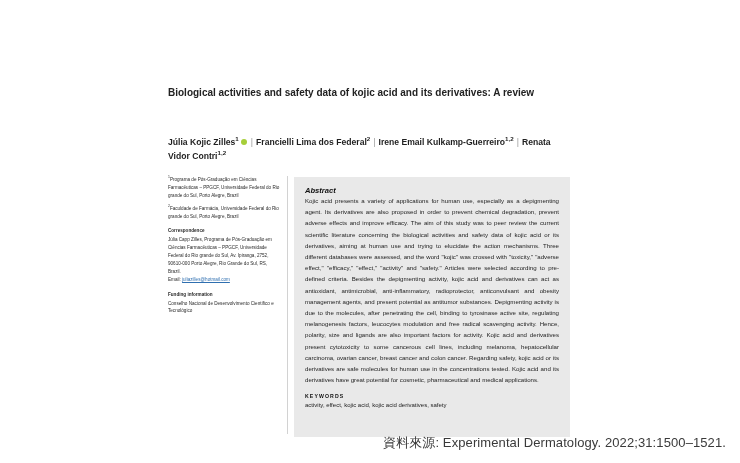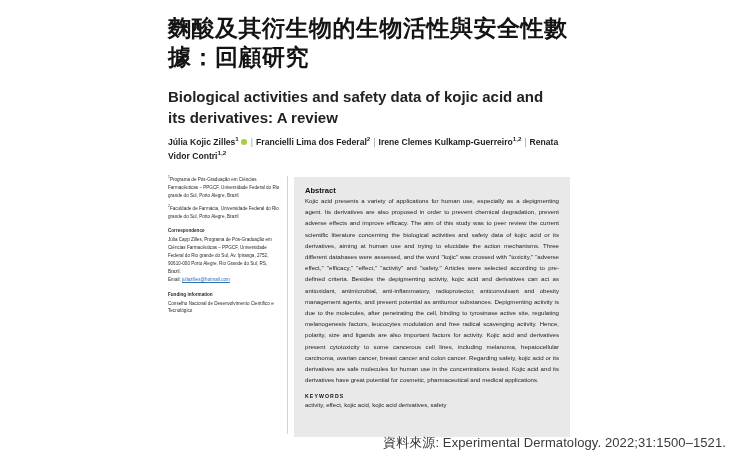--- a/index.html
+++ b/index.html
@@ -35,21 +35,21 @@
     letter-spacing: 0.5px;
     color: #141414;
   }
 
   
   .en-title {
     position: absolute;
     left: 168px;
     top: 86px;
     width: 392px;
-    font-size: 15px;
+    font-size: 10px;
     font-weight: bold;
     line-height: 1.42;
     color: #222222;
   }
 
   
   .authors {
     position: absolute;
     left: 168px;
     top: 136px;
@@ -128,20 +128,21 @@
     height: 260px;
     background: #e9e9e9;
     box-sizing: border-box;
     padding: 9px 11px 8px 11px;
     overflow: hidden;
   }
   .abstract-head {
     font-size: 7.6px;
     font-weight: bold;
     color: #111111;
+    font-style: italic;
   }
   .abstract-body {
     font-size: 6.1px;
     line-height: 1.84;
     text-align: justify;
     color: #1d1d1d;
   }
   .kw-head {
     margin-top: 8px;
     font-size: 5.2px;
@@ -164,25 +165,24 @@
     font-size: 13px;
     color: #3a3a3a;
     letter-spacing: 0.1px;
   }
 </style>
 </head>
 <body>
 
 <div id="page">
 
-  <div class="cn-title">麴酸及其衍生物的生物活性與安全性數據：回顧研究</div>
 
   <div class="en-title">Biological activities and safety data of kojic acid and its derivatives: A review</div>
 
-  <div class="authors"><span><span>Júlia Kojic Zilles</span><sup>1</sup><span class="orcid"></span></span><span class="sep">|</span><span><span>Francielli Lima dos Federal</span><sup>2</sup></span><span class="sep">|</span><span><span>Irene Clemes Kulkamp-Guerreiro</span><sup>1,2</sup></span><span class="sep">|</span><span><span>Renata Vidor Contri</span><sup>1,2</sup></span></div>
+  <div class="authors"><span><span>Júlia Kojic Zilles</span><sup>1</sup><span class="orcid"></span></span><span class="sep">|</span><span><span>Francielli Lima dos Federal</span><sup>2</sup></span><span class="sep">|</span><span><span>Irene Email Kulkamp-Guerreiro</span><sup>1,2</sup></span><span class="sep">|</span><span><span>Renata Vidor Contri</span><sup>1,2</sup></span></div>
 
   <div class="meta-col">
     <div>
         <div class="aff"><sup>1</sup><span>Programa de Pós-Graduação em Ciências Farmacêuticas – PPGCF, Universidade Federal do Rio grande do Sul, Porto Alegre, Brazil</span></div>
         <div class="aff"><sup>2</sup><span>Faculdade de Farmácia, Universidade Federal do Rio grande do Sul, Porto Alegre, Brazil</span></div>
       </div>
 
     <div class="meta-block">
       <span class="meta-head">Correspondence</span>
       <span>Júlia Capp Zilles, Programa de Pós-Graduação em Ciências Farmacêuticas – PPGCF, Universidade Federal do Rio grande do Sul, Av. Ipiranga, 2752, 90610-000 Porto Alegre, Rio Grande do Sul, RS, Brazil.</span>

